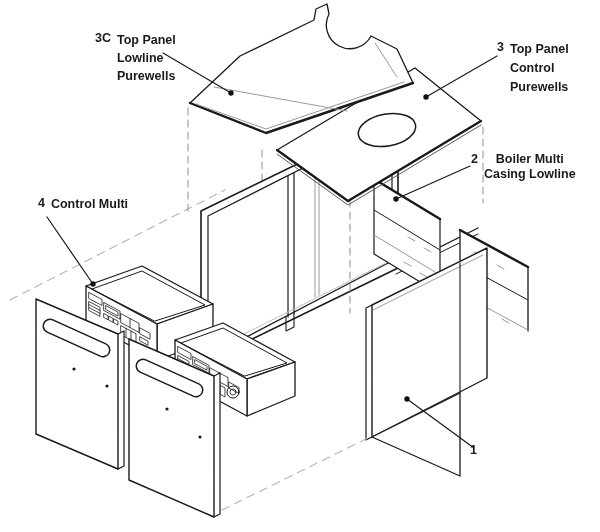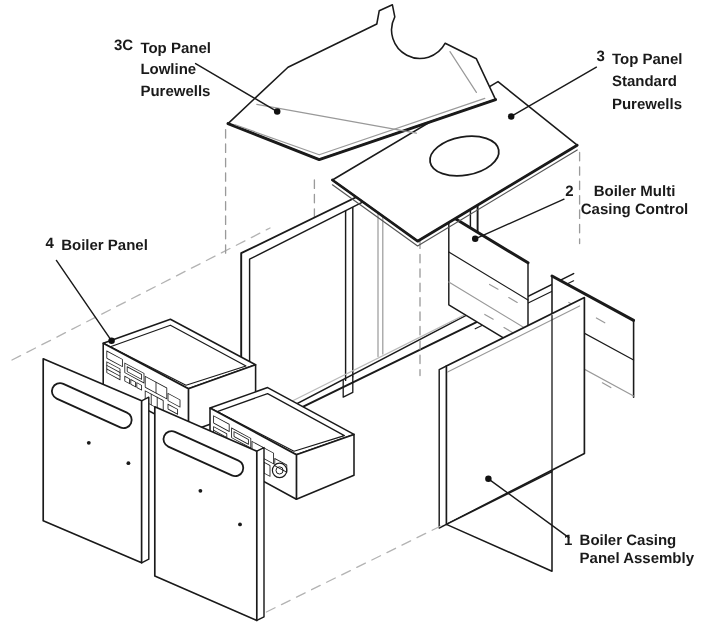--- a/index.html
+++ b/index.html
@@ -190,40 +190,36 @@
       <span>Top Panel</span>
       <span>Lowline</span>
       <span>Purewells</span>
     </span>
   </div>
 
   <div class="plabel" id="lbl-3">
     <span class="pnum">3</span>
     <span class="plines">
       <span>Top Panel</span>
-      <span>Standard</span>
+      <span>Control</span>
       <span>Purewells</span>
     </span>
   </div>
 
   <div class="plabel" id="lbl-2">
     <span class="pnum">2</span>
     <span class="plines">
       <span>Boiler Multi</span>
-      <span>Casing Control</span>
+      <span>Casing Lowline</span>
     </span>
   </div>
 
   <div class="plabel" id="lbl-4">
     <span class="pnum">4</span>
     <span class="plines">
-      <span>Boiler Panel</span>
+      <span>Control Multi</span>
     </span>
   </div>
 
   <div class="plabel" id="lbl-1">
     <span class="pnum">1</span>
-    <span class="plines">
-      <span>Boiler Casing</span>
-      <span>Panel Assembly</span>
-    </span>
   </div>
 </div>
 
 </body></html>

